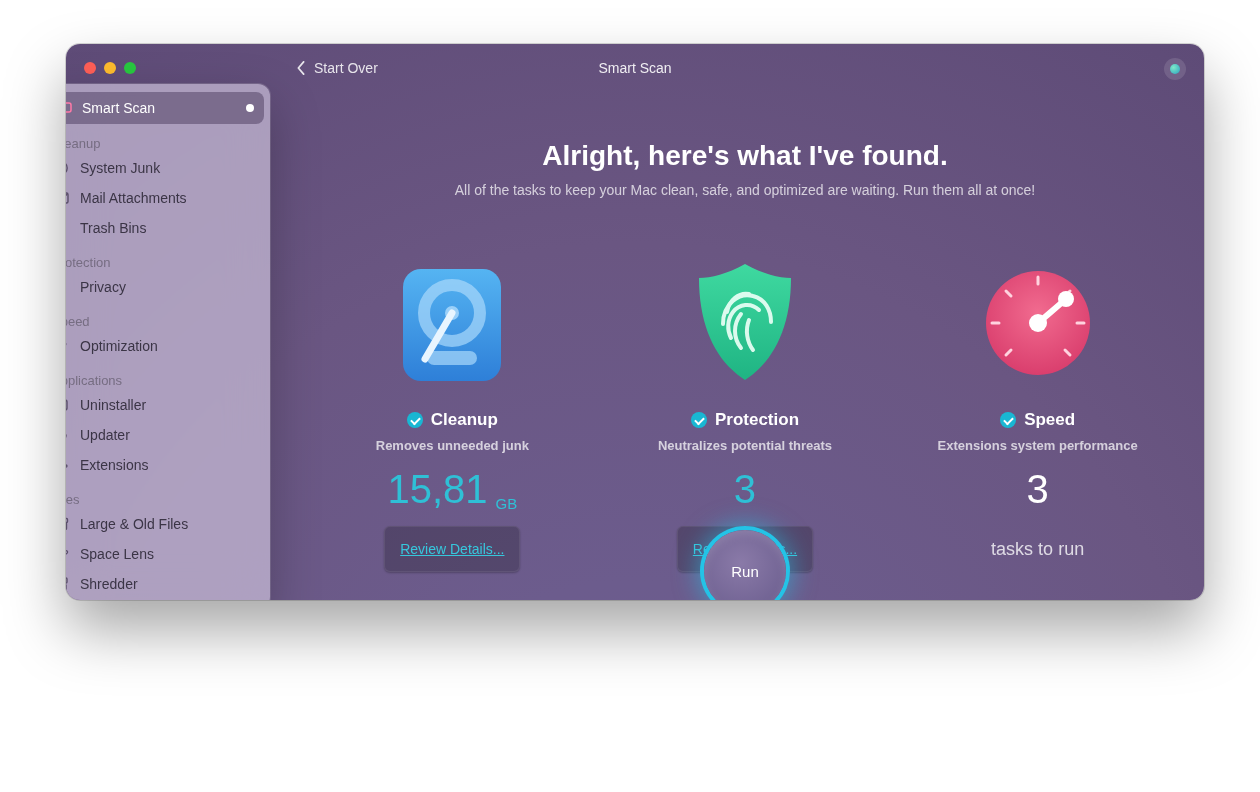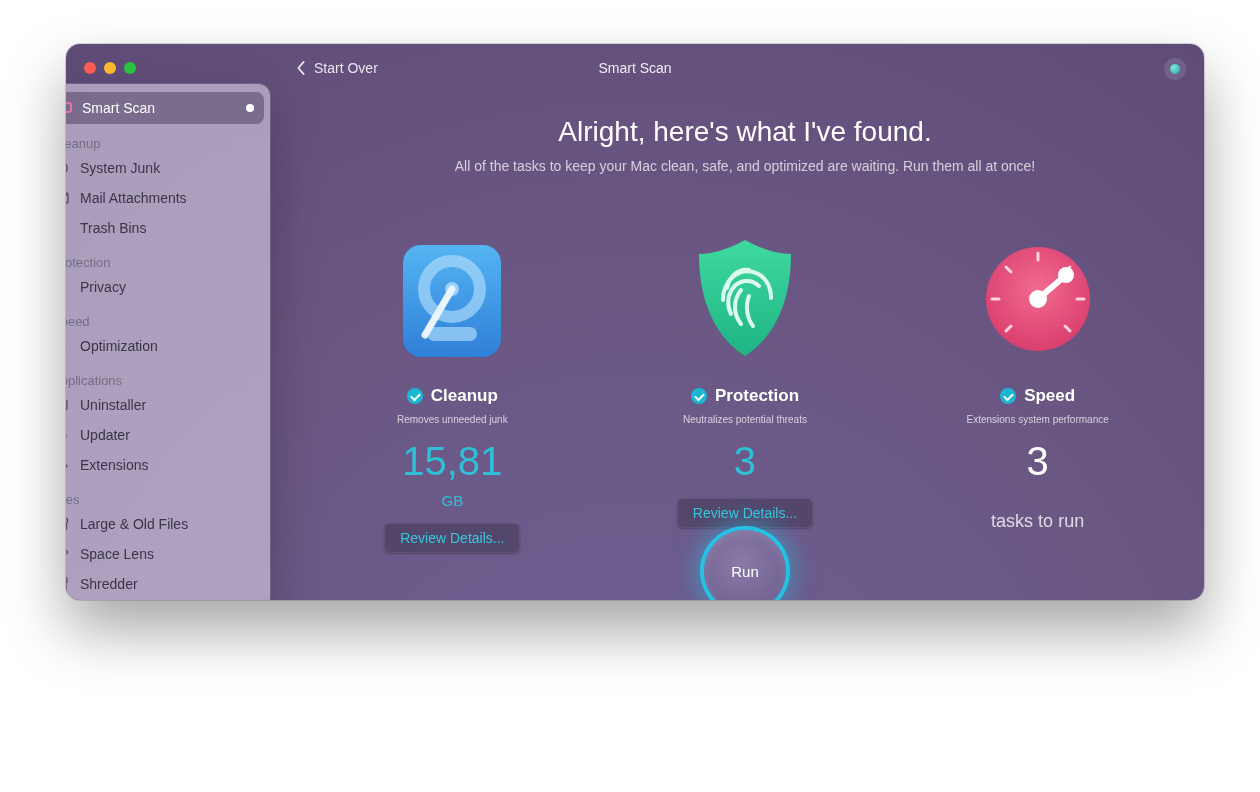--- a/index.html
+++ b/index.html
@@ -43,34 +43,34 @@
   .sb-item, .sb-header { display:flex; align-items:center; padding: 6px 14px; gap: 10px; font-size: 14px; color: #3b3546; }
   .sb-header { font-size: 13px; color: #766d82; padding-top: 12px; padding-bottom: 2px; }
   .sb-item { cursor: pointer; }
   .sb-item .ico { width: 18px; height: 18px; display:flex; align-items:center; justify-content:center; color:#5a4f6a; }
   .sb-item.active { background: rgba(90,75,110,.6); color:#fff; border-radius: 8px; margin: 0 6px; padding: 7px 10px; position:relative;}
   .sb-item.active .ico { color: #ff7aa8; }
   .sb-item.active::after { content:""; position:absolute; right:10px; top:50%; transform:translateY(-50%); width:8px; height:8px; border-radius:50%; background:#fff; }
 
   
   .main { position:absolute; left: 220px; right: 0; top: 70px; bottom: 0; color:#fff; text-align:center; }
-  .headline { font-size: 28px; font-weight: 400; margin-top: 2px; }
+  .headline { font-size: 28px; font-weight: 700; margin-top: 26px; }
   .subline  { font-size: 14px; color: rgba(255,255,255,.72); margin-top: 10px; }
 
   .cards { display:flex; justify-content:space-around; margin-top: 60px; padding: 0 20px; }
   .card { width: 290px; display:flex; flex-direction:column; align-items:center; }
   .bigicon { width: 120px; height: 130px; display:flex; align-items:center; justify-content:center; }
   .card-title-row { display:flex; align-items:center; gap:8px; margin-top: 22px; font-size: 17px; font-weight:600; }
   .check { width:16px; height:16px; border-radius:50%; background:#19b7d3; position:relative; }
   .check::after { content:""; position:absolute; left:4px; top:4.5px; width:7px; height:4px; border-left:2px solid #fff; border-bottom:2px solid #fff; transform:rotate(-45deg); }
-  .card-desc { font-size: 10px; color: rgba(255,255,255,.72); margin-top: 8px; }
-  .card-value { font-size: 40px; font-weight:300; color:#2fc0d6; margin-top: 14px; display:flex; align-items:center; gap:8px; justify-content:center;flex-direction:column; }
+  .card-desc { font-size: 13px; color: rgba(255,255,255,.72); margin-top: 8px; font-weight: bold; }
+  .card-value { font-size: 40px; font-weight:300; color:#2fc0d6; margin-top: 14px; display:flex; align-items:flex-end; gap:8px; justify-content:center; }
   .card-value .unit { font-size: 15px; }
   .card-value.white { color:#fff; }
-  .review-btn { margin-top: 14px; background: rgba(0,0,0,.22); color:#36c7dc; border:none; padding:7px 16px; border-radius:6px; font-size:14px; cursor:pointer; box-shadow: inset 0 0 0 1px rgba(255,255,255,.07), 0 1px 2px rgba(0,0,0,.25); }
+  .review-btn { margin-top: 14px; background: rgba(0,0,0,.22); color:#36c7dc; border:none; padding:15px 16px; border-radius:6px; font-size:14px; cursor:pointer; box-shadow: inset 0 0 0 1px rgba(255,255,255,.07), 0 1px 2px rgba(0,0,0,.25); text-decoration: underline; }
   .tasks-label { margin-top: 27px; font-size:18px; color: rgba(255,255,255,.78);}
 
   
   .run-wrap { position:absolute; left:50%; bottom: -12px; transform:translateX(-50%); }
   .run {
     width: 82px; height:82px; border-radius:50%;
     background: radial-gradient(circle at 45% 40%, #8a7aa8, #675a8b);
     box-shadow: 0 0 0 4px #24c3e6, 0 0 24px 6px rgba(36,195,230,.55), inset 0 4px 10px rgba(255,255,255,.15);
     color:#fff; font-size:15px; font-weight:500;
     display:flex; align-items:center; justify-content:center; cursor:pointer; border:none;

